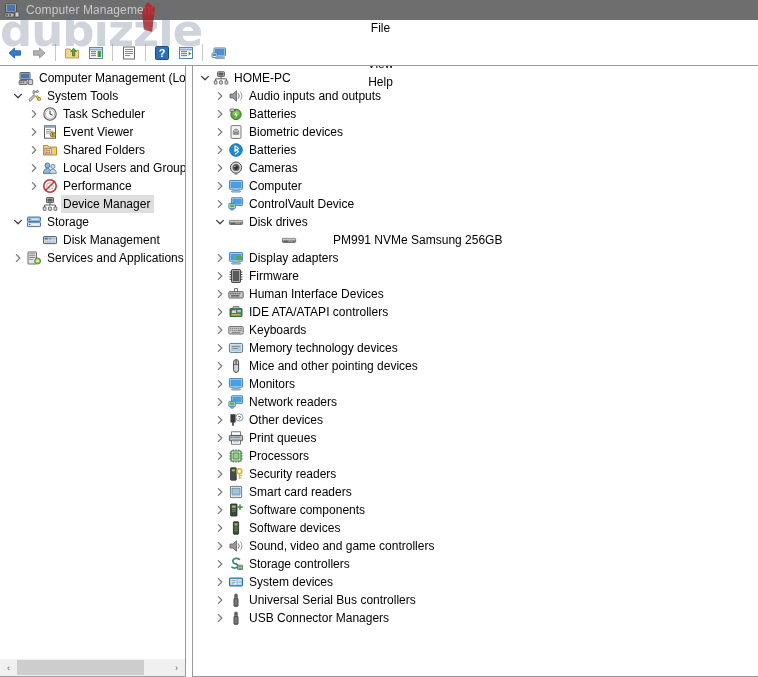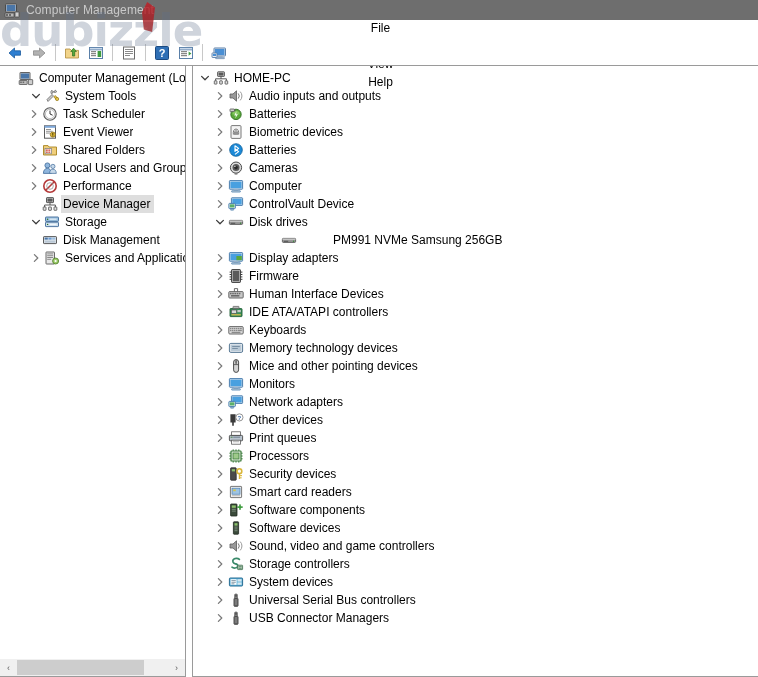--- a/index.html
+++ b/index.html
@@ -191,21 +191,21 @@
     text-overflow: clip;
   }
   .row-label.sel {
     background: #dedede;
     padding: 0 4px 0 2px;
     margin-left: -2px;
   }
 
   
   .ind0 { padding-left: 2px; }
-  .ind1 { padding-left: 28px; }
+  .ind1 { padding-left: 10px; }
   .ind2 { padding-left: 26px; }
 
   .rind0 { padding-left: 4px; }
   .rind1 { padding-left: 19px; }
   .rind2 { padding-left: 41px; gap: 31px; }
 
   
   .hscroll {
     height: 17px;
     flex: 0 0 17px;
@@ -867,21 +867,21 @@
           </span>
           <span class="row-icon">
             <svg class="ic" viewBox="0 0 16 16">
               <rect x="3.4" y="1.8" width="11.2" height="7.6" rx="0.6" fill="#dfe6ee" stroke="#4a7fb0" stroke-width="1"></rect>
               <rect x="4.3" y="2.7" width="9.4" height="5.8" fill="#49a0e0"></rect>
               <rect x="0.9" y="7.4" width="6.4" height="5.2" rx="0.6" fill="#eef3f8" stroke="#4a7fb0" stroke-width="1"></rect>
               <rect x="1.8" y="8.3" width="4.6" height="3.2" fill="#5ab06a"></rect>
               <rect x="2.6" y="13" width="3" height="1.2" rx="0.3" fill="#b9c7d4" stroke="#4a7fb0" stroke-width="0.6"></rect>
             </svg>
           </span>
-          <span class="row-label">Network adapters</span>
+          <span class="row-label">Network readers</span>
         </div>
         <div class="row rind1">
           <span class="chev">
             <svg width="10" height="10" viewBox="0 0 10 10">
               <path d="M3.4 1.6 L6.8 5 L3.4 8.4" fill="none" stroke="#7a7a7a" stroke-width="1.25" stroke-linecap="round" stroke-linejoin="round"></path>
             </svg>
           </span>
           <span class="row-icon">
             <svg class="ic" viewBox="0 0 16 16">
               <path d="M2.4 2.2 L7.6 2.2 L7.6 10.4 L5.8 10.4 L5.8 13.8 L4.2 13.8 L4.2 10.4 L2.4 10.4 Z" fill="#3a3a3a"></path>
@@ -944,21 +944,21 @@
           <span class="row-icon">
             <svg class="ic" viewBox="0 0 16 16">
               <rect x="2.6" y="1.8" width="5.6" height="12.4" rx="0.6" fill="#4a4a4a" stroke="#2a2a2a" stroke-width="0.8"></rect>
               <rect x="3.8" y="3.2" width="3.2" height="2.2" fill="#8ac06a"></rect>
               <circle cx="11.4" cy="5.2" r="2.4" fill="none" stroke="#d9b63a" stroke-width="1.6"></circle>
               <rect x="10.8" y="7" width="1.3" height="6" fill="#d9b63a"></rect>
               <rect x="12.1" y="9" width="1.8" height="1.2" fill="#d9b63a"></rect>
               <rect x="12.1" y="11.2" width="1.5" height="1.2" fill="#d9b63a"></rect>
             </svg>
           </span>
-          <span class="row-label">Security devices</span>
+          <span class="row-label">Security readers</span>
         </div>
         <div class="row rind1">
           <span class="chev">
             <svg width="10" height="10" viewBox="0 0 10 10">
               <path d="M3.4 1.6 L6.8 5 L3.4 8.4" fill="none" stroke="#7a7a7a" stroke-width="1.25" stroke-linecap="round" stroke-linejoin="round"></path>
             </svg>
           </span>
           <span class="row-icon">
             <svg class="ic" viewBox="0 0 16 16">
               <rect x="2.4" y="2.4" width="11.2" height="11.2" rx="0.6" fill="#f2f2f2" stroke="#6a6a6a" stroke-width="0.9"></rect>

